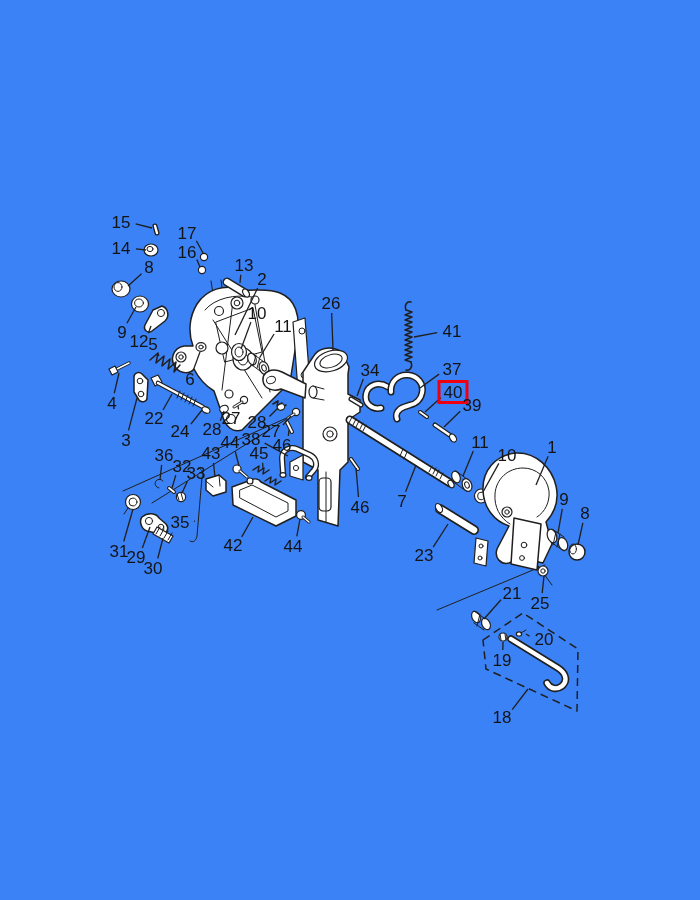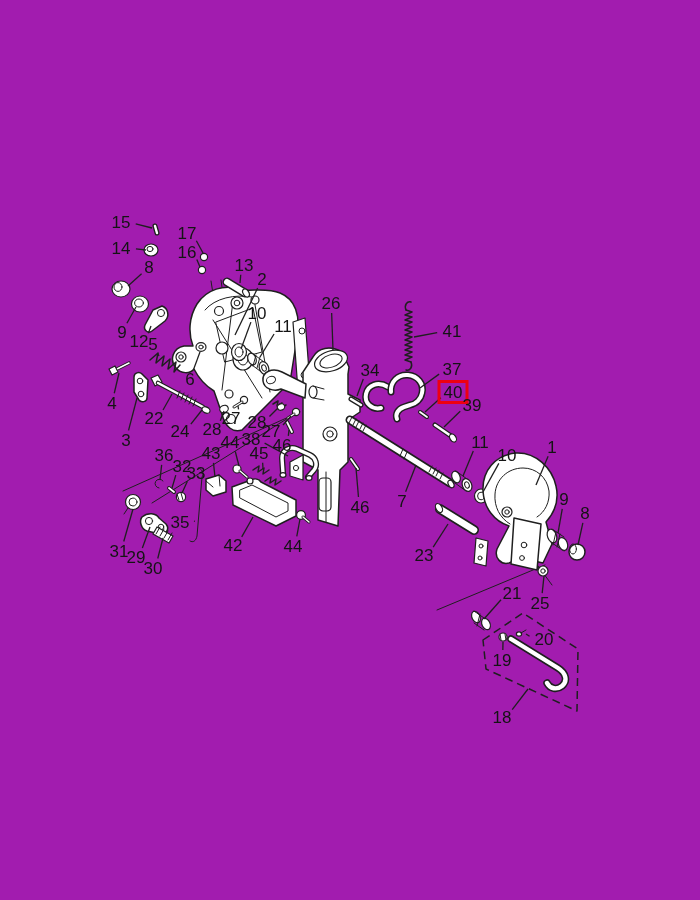--- a/index.html
+++ b/index.html
@@ -1,16 +1,16 @@
 <!DOCTYPE html>
 <html><head>
 <meta charset="utf-8">
 <style>
   html,body{margin:0;padding:0;background:#ffffff;}
-  #stage{position:relative;width:700px;height:900px;background:#a21caf;overflow:hidden;}
+  #stage{position:relative;width:700px;height:900px;background:#3b82f6;overflow:hidden;}
   svg text.callout-text{
     font-family:"Liberation Sans", sans-serif;
     font-size:17px;
     fill:#141414;
   }
   .ln{stroke:#1f1f1f;fill:none;stroke-width:1.5;stroke-linecap:round;stroke-linejoin:round;}
   .lnt{stroke:#1f1f1f;fill:none;stroke-width:1;stroke-linecap:round;}
   .fw{fill:#ffffff;stroke:#1f1f1f;stroke-width:1.5;stroke-linejoin:round;}
   .fwt{fill:#ffffff;stroke:#1f1f1f;stroke-width:1.2;stroke-linejoin:round;}
   .tubo{stroke:#1f1f1f;fill:none;stroke-linecap:round;}

